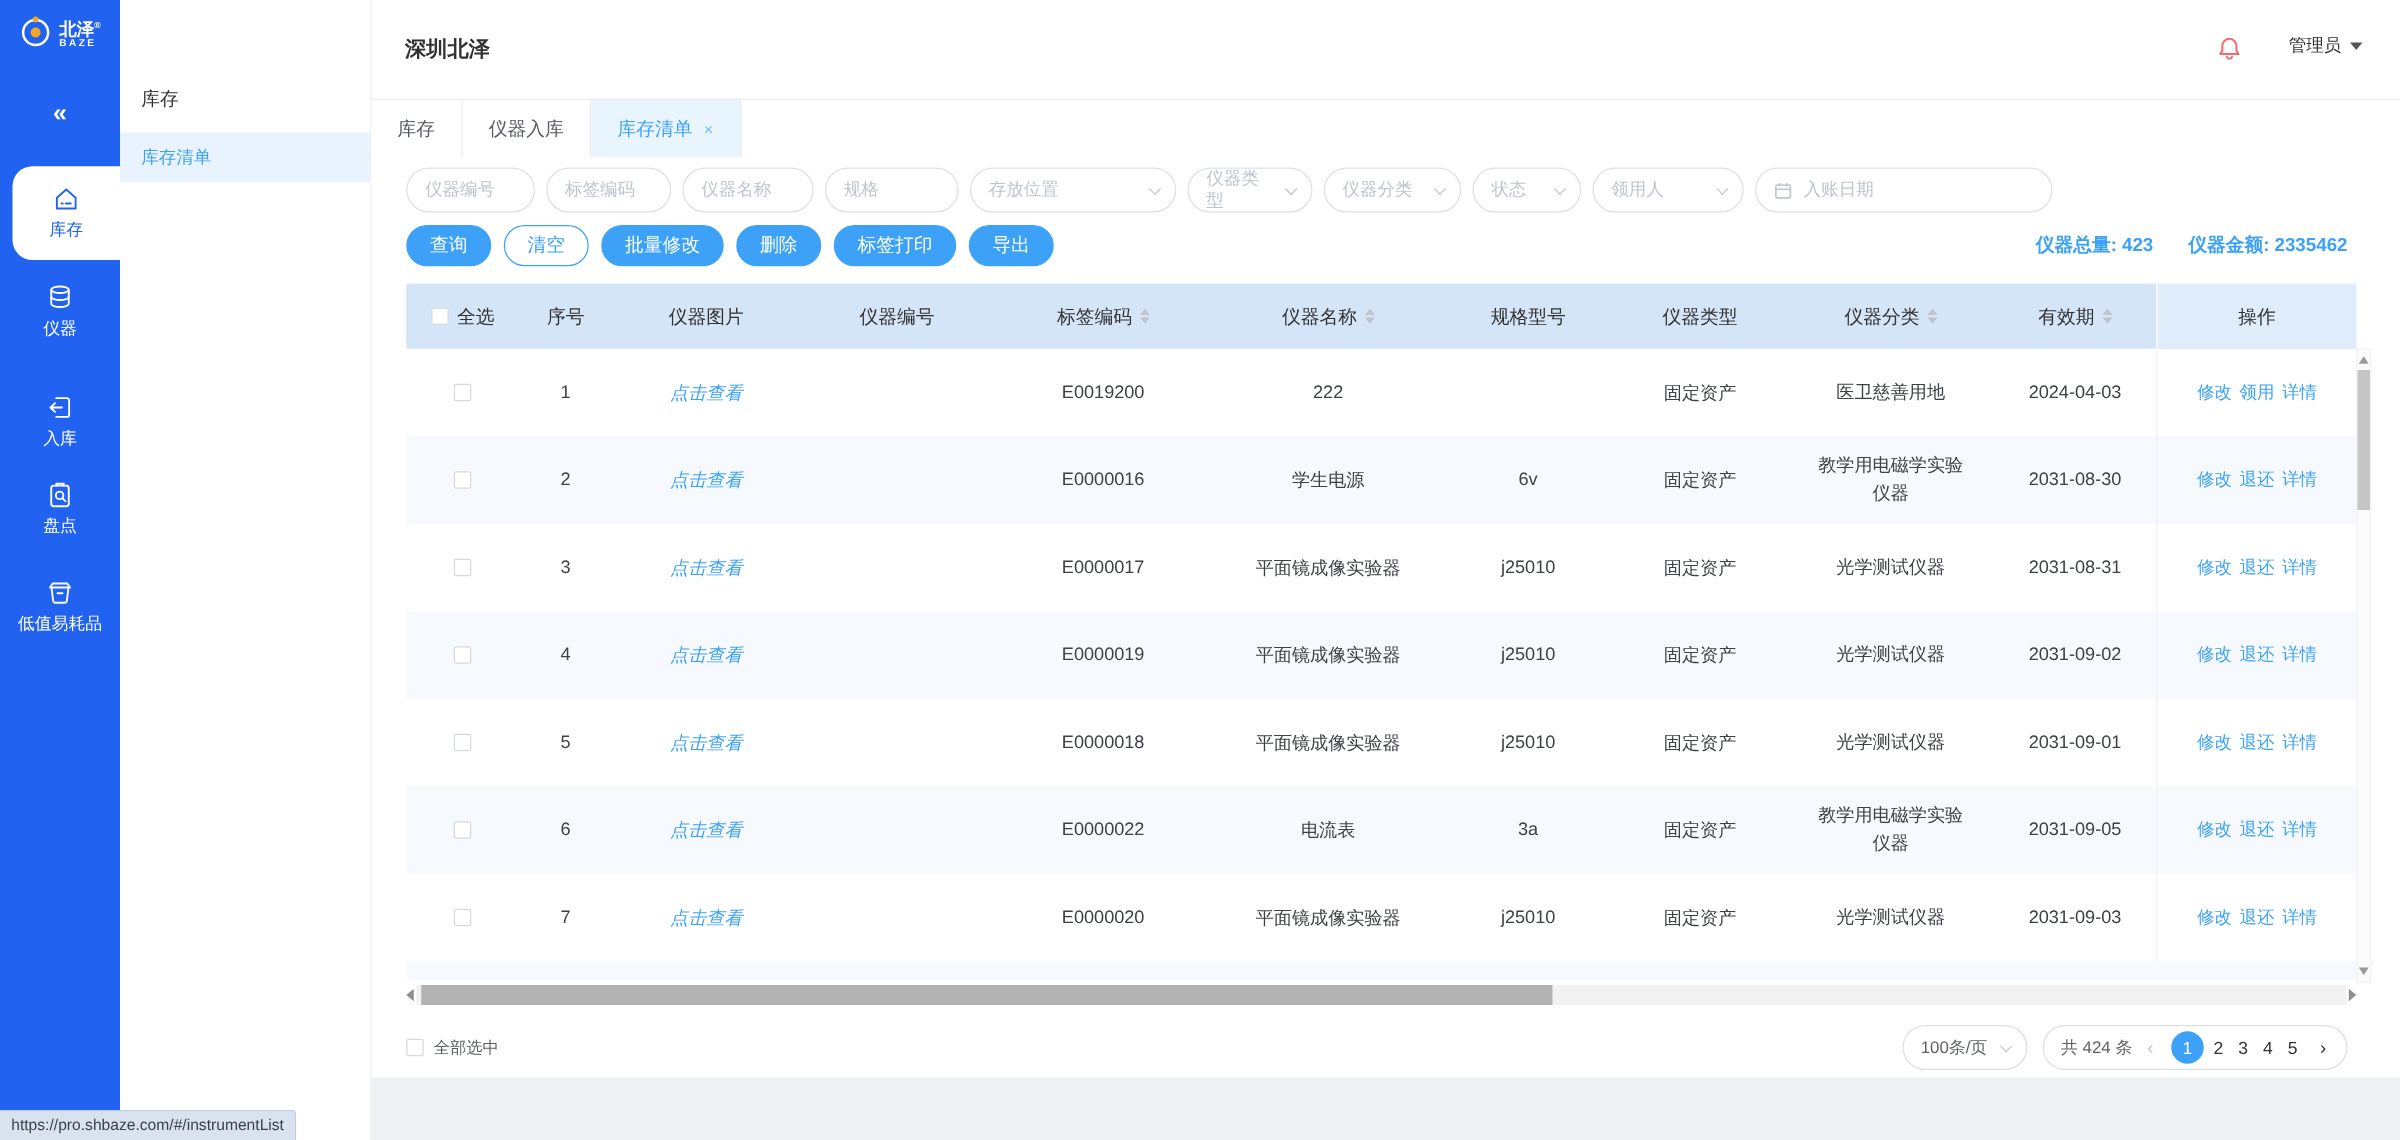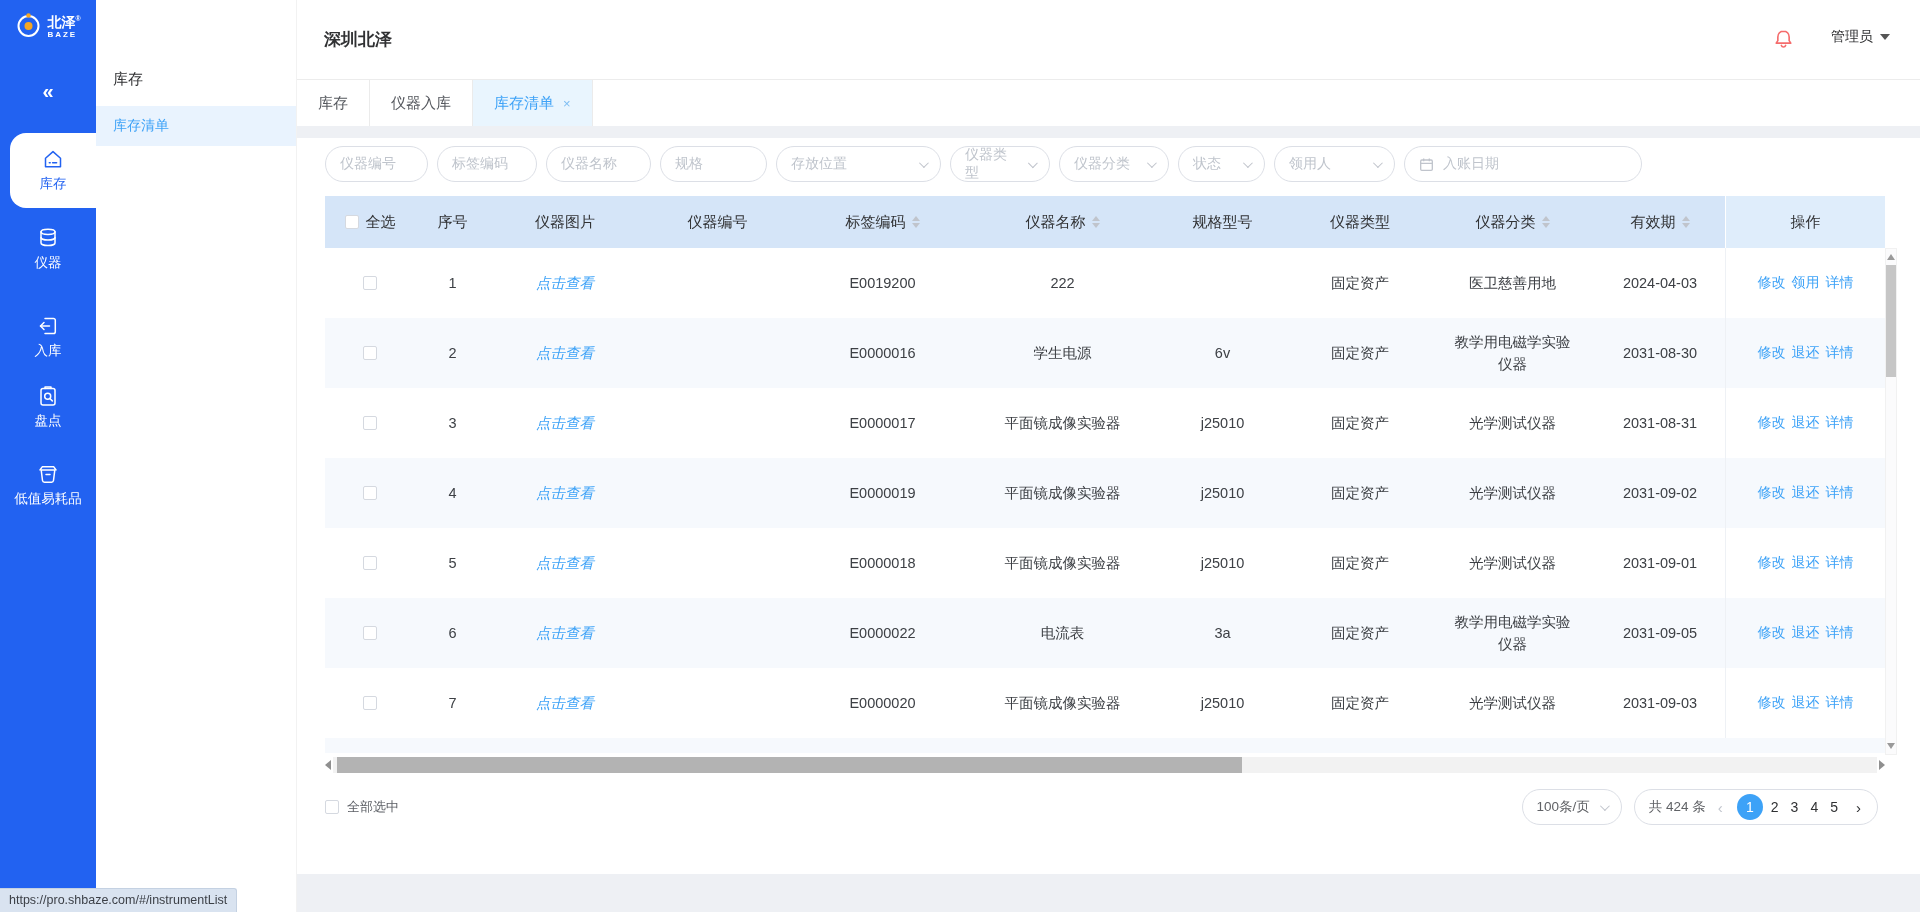--- a/index.html
+++ b/index.html
@@ -33,21 +33,21 @@
   .topbar-right { margin-left:auto; display:flex; align-items:flex-start; gap:36px; }
   .bell svg { width:23px; height:23px; stroke:#f56c6c; fill:none; stroke-width:1.7; stroke-linecap:round; stroke-linejoin:round; display:block; cursor:pointer; }
   .user { display:flex; align-items:center; gap:7px; font-size:14px; color:#303133; cursor:pointer; }
   .caret { width:0; height:0; border-left:5px solid transparent; border-right:5px solid transparent; border-top:6px solid #555; }
 
   .tabstrip { height:46px; background:#fff; display:flex; }
   .tab { display:flex; align-items:center; padding:0 21px; font-size:15px; color:#55585e; border-right:1px solid #ebebeb; cursor:pointer; }
   .tab.active { background:#e9f5fe; color:#3da2f7; }
   .tab-close { margin-left:9px; font-size:13px; color:#7cbdf3; }
 
-  .card { position:absolute; top:138px; left:0; width:1623px; height:736px; background:#fff; }
+  .card { position:absolute; top:126px; left:0; width:1623px; height:736px; background:#fff; }
 
   
   .filter-row { display:flex; gap:9px; margin:8px 0 0 28px; }
   .pill { height:36px; border:1px solid #dcdfe6; border-radius:18px; display:flex; align-items:center; padding:0 14px; font-size:14px; color:#bfc4cc; background:#fff; cursor:pointer; }
   .pill.sel { justify-content:space-between; }
   .chev { width:7px; height:7px; border-right:1.4px solid #c0c4cc; border-bottom:1.4px solid #c0c4cc; transform:rotate(45deg) translateY(-2px); margin-left:10px; }
   .cal svg { width:15px; height:15px; stroke:#c0c4cc; fill:none; stroke-width:1.4; display:block; margin-right:9px; }
 
   
   .btn-row { display:flex; align-items:center; gap:10px; margin:10px 42px 0 28px; }
@@ -222,20 +222,32 @@
           <span class="cal">
             <svg viewBox="0 0 16 16">
               <rect x="1.8" y="3.2" width="12.4" height="11" rx="1.2"></rect>
               <path d="M5 1.5v3M11 1.5v3M1.8 6.8h12.4"></path>
             </svg>
           </span>
           <span>入账日期</span>
         </div>
       </div>
 
+    <div class="btn-row" id="btn-row">
+        <button class="btn">查询</button>
+        <button class="btn outline">清空</button>
+        <button class="btn">批量修改</button>
+        <button class="btn">删除</button>
+        <button class="btn">标签打印</button>
+        <button class="btn">导出</button>
+        <div class="stats">
+          <span class="stat"><span>仪器总量:</span><span>423</span></span>
+          <span class="stat"><span>仪器金额:</span><span>2335462</span></span>
+        </div>
+      </div>
 
     <div class="table-zone">
       <div class="table">
         <div class="thead" id="thead">
             <div class="cell" style="width: 90px;">
               <span class="cb"></span>
               <span>全选</span>
             </div>
             <div class="cell" style="width: 75px;">
               <span>序号</span>

